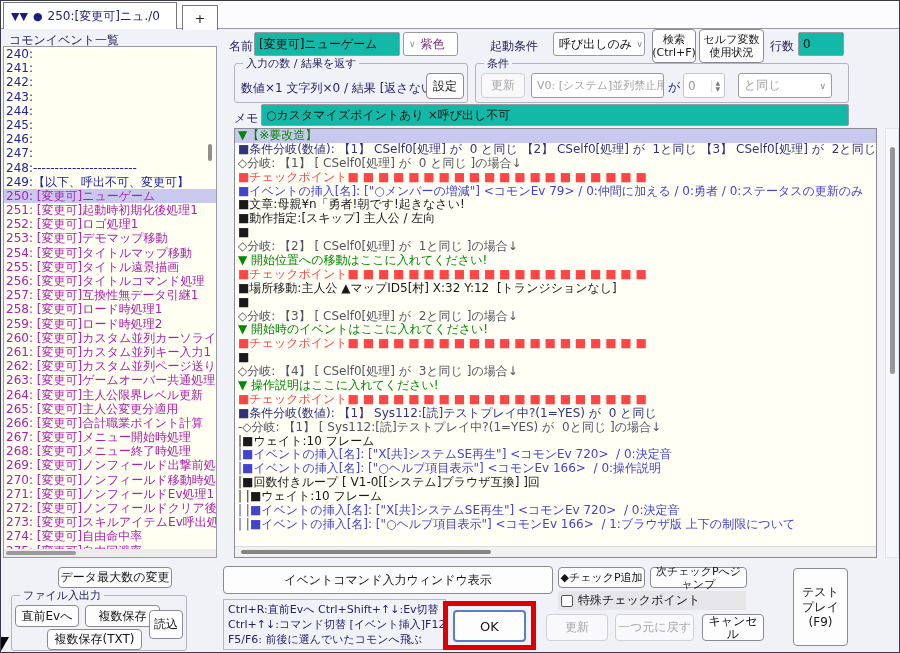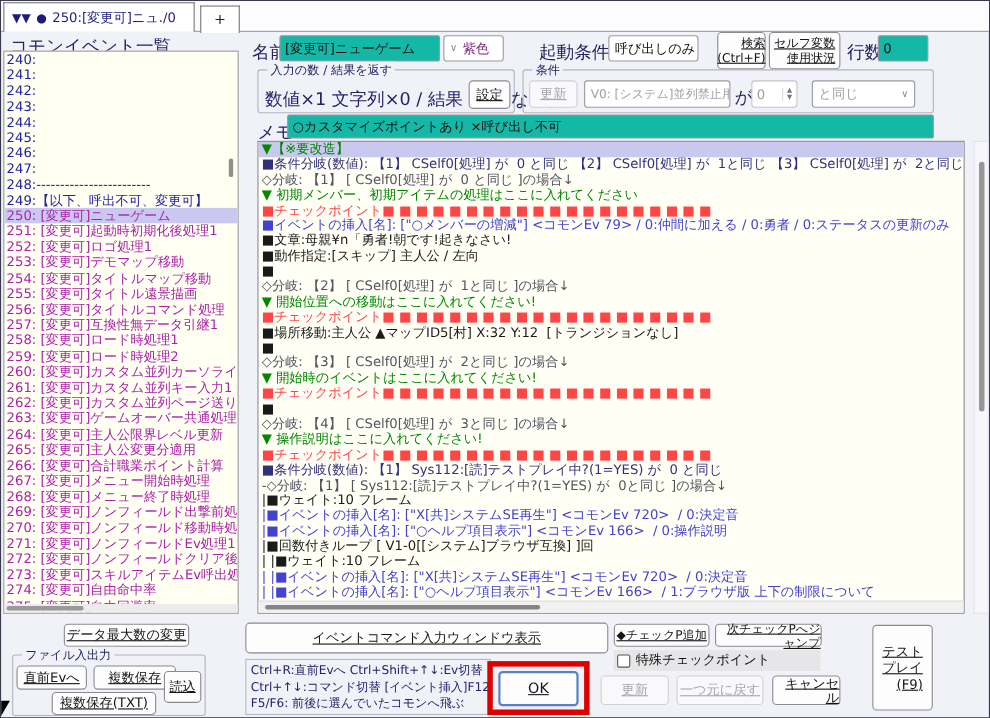--- a/index.html
+++ b/index.html
@@ -6,23 +6,23 @@
   .win{position:relative;width:900px;height:653px;background:#f1f1f8;border:1px solid #3a3a4a;
        box-sizing:border-box;overflow:hidden;font-family:"DejaVu Sans",sans-serif;color:#111;}
   
   .tabbar{position:absolute;left:0;top:0;width:900px;height:28px;background:#fcfcfe;border-bottom:1px solid #9a9aa2;box-sizing:border-box;}
   .tab1{position:absolute;left:2px;top:1px;width:174px;height:27px;background:#fff;border:1px solid #777;border-bottom:none;
         display:flex;align-items:center;gap:5px;padding:0 7px;box-sizing:border-box;font-size:12px;color:#1c1c7c;white-space:nowrap;overflow:hidden;}
   .tabplus{position:absolute;left:181px;top:4px;width:34px;height:24px;background:#fff;border:1px solid #777;border-bottom:none;
         display:flex;align-items:center;justify-content:center;font-size:13px;color:#222;}
   .tabicon{color:#1c1c7c;font-size:11px;}
   
-  .lbl{position:absolute;font-size:16px;color:#23235e;white-space:nowrap;}
+  .lbl{position:absolute;font-size:12px;color:#23235e;white-space:nowrap;}
   .btn{position:absolute;background:#fdfdfd;border:1px solid #8a8a92;border-radius:4px;font-size:12px;color:#151515;
-       display:flex;align-items:center;justify-content:center;text-align:right;box-sizing:border-box;white-space:pre-line;line-height:13px;text-decoration:underline;}
+       display:flex;align-items:center;justify-content:center;text-align:center;box-sizing:border-box;white-space:pre-line;line-height:13px;}
   .btn.sm{font-size:11px;}
   .btn.disabled{color:#a8a8ac;border-color:#cfcfd6;background:#f9f9fb;}
   .input{position:absolute;background:#14b8a6;border:1px solid #9a9aa2;border-radius:2px;font-size:12px;color:#111;
        padding:0 4px;box-sizing:border-box;display:flex;align-items:center;white-space:nowrap;overflow:hidden;}
   .combo{position:absolute;background:#fff;border:1px solid #9a9aa2;border-radius:3px;font-size:12px;color:#111;
        padding:0 5px;box-sizing:border-box;display:flex;align-items:center;white-space:nowrap;overflow:hidden;}
   .combo .chev{color:#8a8a92;font-size:9px;margin-left:auto;padding-left:4px;}
   .combo .chevl{color:#8a8a92;font-size:9px;margin-right:5px;}
   .combo.disabled{color:#a0a0a6;}
   .group{position:absolute;border:1px solid #b4b4c0;border-radius:3px;box-sizing:border-box;}
@@ -130,21 +130,21 @@
   <div class="btn" style="left:148px;top:609px;width:34px;height:29px;">読込</div>
   <div class="btn" style="left:46px;top:628px;width:95px;height:21px;">複数保存(TXT)</div>
 
   <div class="lbl" style="left:228px;top:37px;">名前</div>
   <div class="input" style="left:253px;top:31px;width:146px;height:24px;">[変更可]ニューゲーム</div>
   <div class="combo" style="left:402px;top:31px;width:55px;height:24px;">
     <span class="chevl">∨</span>
     <span style="color:#7a2a7a;">紫色</span>
   </div>
   <div class="lbl" style="left:489px;top:37px;">起動条件</div>
-  <div class="combo" style="left:552px;top:31px;width:82px;height:24px;">
+  <div class="combo" style="left:552px;top:31px;width:92px;height:24px;">
     <span>呼び出しのみ</span>
     <span class="chev">∨</span>
   </div>
   <div class="btn sm" style="left:651px;top:28px;width:44px;height:34px;">検索
 (Ctrl+F)</div>
   <div class="btn sm" style="left:698px;top:28px;width:65px;height:34px;">セルフ変数
 使用状況</div>
   <div class="lbl" style="left:769px;top:37px;">行数</div>
   <div class="input" style="left:797px;top:31px;width:46px;height:24px;">0</div>
 
@@ -173,21 +173,20 @@
   </div>
 
   <div class="lbl" style="left:233px;top:109px;">メモ</div>
   <div class="input" style="left:260px;top:103px;width:588px;height:22px;">○カスタマイズポイントあり ×呼び出し不可</div>
 
   <div class="code">
 
   <div class="cline t-comment selected">▼【※要改造】</div>
       <div class="cline t-cond">■条件分岐(数値): 【1】 CSelf0[処理] が  0 と同じ 【2】 CSelf0[処理] が  1と同じ 【3】 CSelf0[処理] が  2と同じ 【4】 CSelf</div>
       <div class="cline t-branch">◇分岐: 【1】 [ CSelf0[処理] が  0 と同じ ]の場合↓</div>
-      <div class="cline t-comment">▼ 初期メンバー、初期アイテムの処理はここに入れてください</div>
       <div class="cline t-check">■チェックポイント■ ■ ■ ■ ■ ■ ■ ■ ■ ■ ■ ■ ■ ■ ■ ■ ■ ■ ■ ■</div>
       <div class="cline t-insert">■イベントの挿入[名]: ["○メンバーの増減"] &lt;コモンEv 79&gt; / 0:仲間に加える / 0:勇者 / 0:ステータスの更新のみ</div>
       <div class="cline t-plain">■文章:母親¥n「勇者!朝です!起きなさい!</div>
       <div class="cline t-plain">■動作指定:[スキップ] 主人公 / 左向</div>
       <div class="cline t-plain">■</div>
       <div class="cline t-branch">◇分岐: 【2】 [ CSelf0[処理] が  1と同じ ]の場合↓</div>
       <div class="cline t-comment">▼ 開始位置への移動はここに入れてください!</div>
       <div class="cline t-check">■チェックポイント■ ■ ■ ■ ■ ■ ■ ■ ■ ■ ■ ■ ■ ■ ■ ■ ■ ■ ■ ■</div>
       <div class="cline t-plain">■場所移動:主人公 ▲マップID5[村] X:32 Y:12  [トランジションなし]</div>
       <div class="cline t-plain">■</div>

